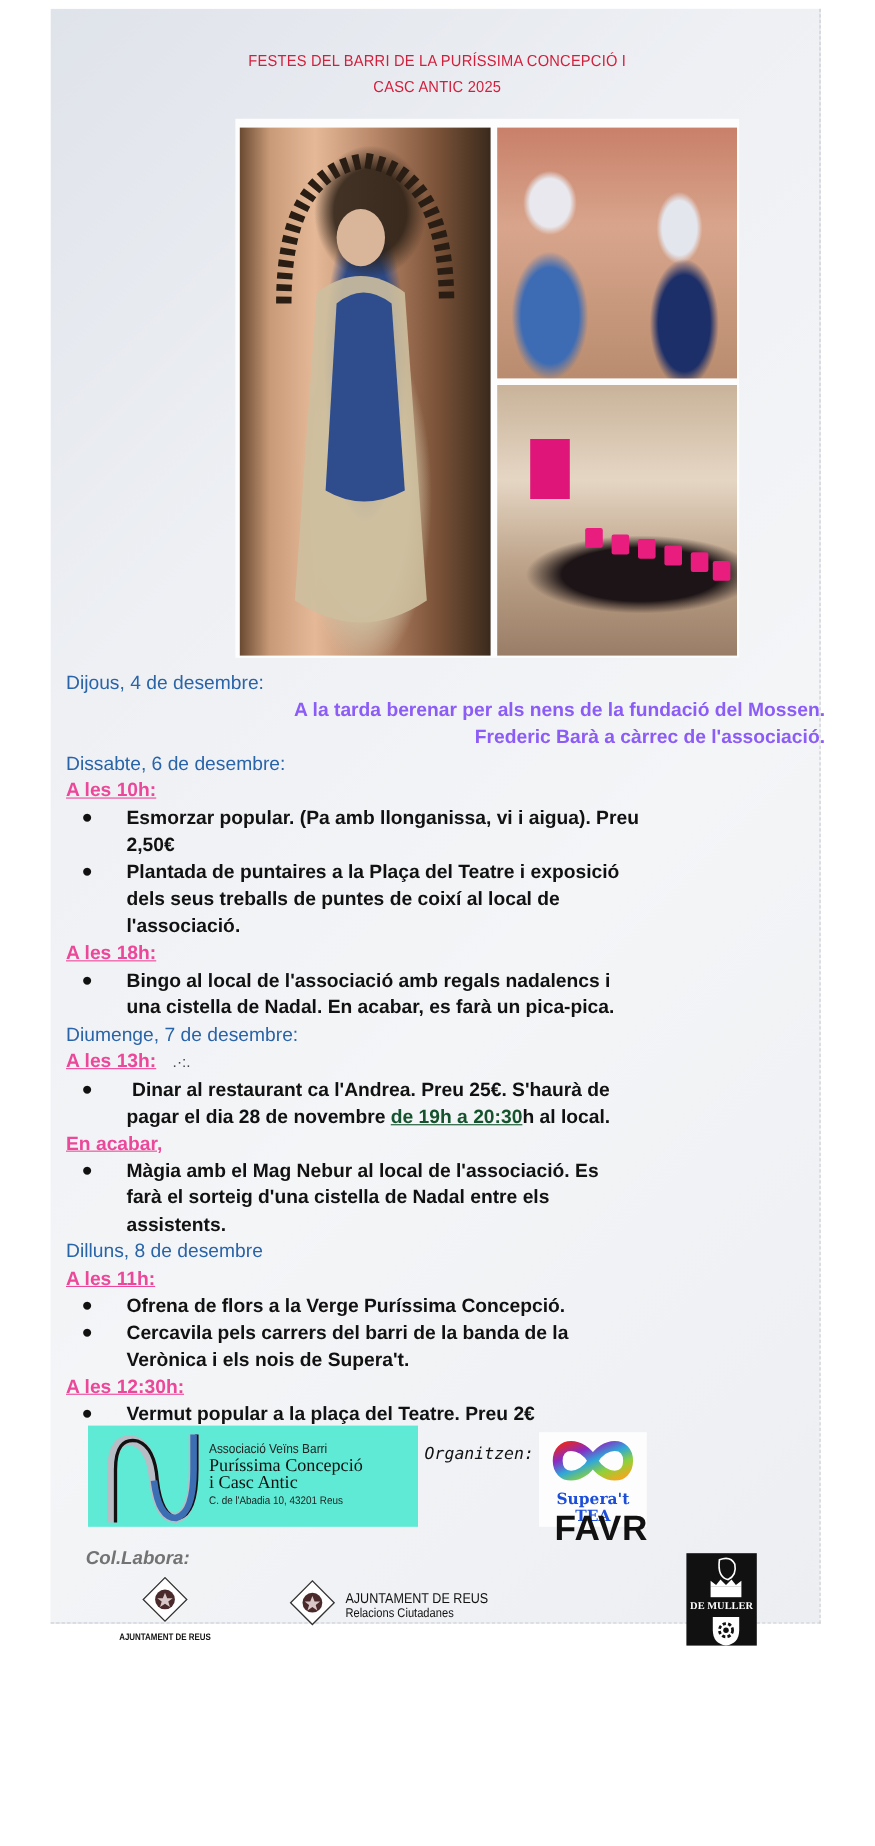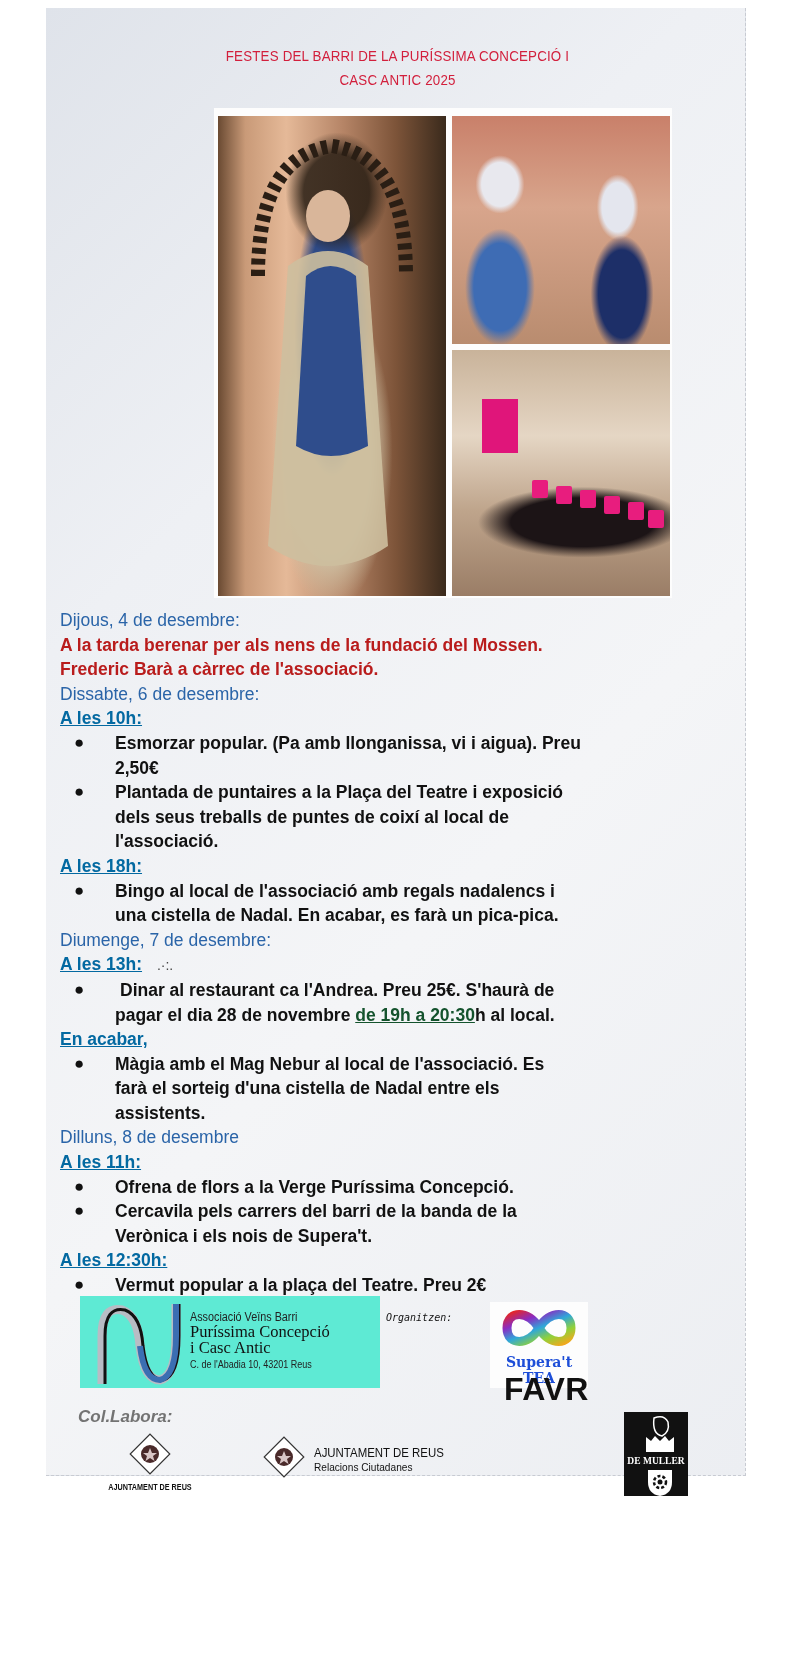--- a/index.html
+++ b/index.html
@@ -37,34 +37,34 @@
   .p-parade { left: 238px; top: 242px; width: 218px; height: 246px;
     background:
       linear-gradient(180deg, transparent 0 20%, #e0157a 20% 42%, transparent 42%) 30px 0/36px 100% no-repeat,
       radial-gradient(ellipse 60% 18% at 60% 70%, #1c1416 0 55%, transparent 80%),
       linear-gradient(180deg, #c9b39a 0%, #e5d6c4 35%, #bfa58c 65%, #9a7d66 100%);
   }
   .drum { position: absolute; width: 16px; height: 18px; background: #e81d7e; border-radius: 2px; }
 
   .schedule { position: absolute; left: 60px; top: 608px; width: 690px; font-size: 17.5px; line-height: 24.6px; }
   .day { color: #2a64a8; font-weight: normal; font-size: 17.5px; }
-  .intro { font-weight: bold; color: #b91c1c; }
-  .time { font-weight: bold; text-decoration: underline; color: #0369a1; text-align: center; }
+  .intro { font-weight: bold; color: #8b5cf6; text-align: right; }
+  .time { font-weight: bold; text-decoration: underline; color: #ec4899; text-align: center; }
   .item { position: relative; padding-left: 55px; font-weight: bold; color: #111; }
   .item .bullet { position: absolute; left: 14px; top: 0; font-size: 17px; }
   .link { text-decoration: underline; color: #14532d; }
   .dots { font-weight: normal; color: #444; margin-left: 10px; font-size: 14px; }
 
   .orgbar { position: absolute; left: 80px; top: 1296px; width: 660px; height: 100px; }
   .assoc { position: absolute; left: 0; top: 0; width: 300px; height: 92px; background: #5eead4; }
   .assoc-text { position: absolute; left: 110px; top: 14px; }
   .assoc-l1 { font-family: "Liberation Sans", sans-serif; font-size: 12px; color: #222; transform: scaleX(0.9); transform-origin: left; }
   .assoc-l2, .assoc-l3 { font-family: "Liberation Serif", serif; font-size: 16.5px; line-height: 16px; color: #111; }
   .assoc-l4 { font-family: "Liberation Sans", sans-serif; font-size: 10px; color: #222; margin-top: 3px; transform: scaleX(0.9); transform-origin: left; }
-  .organitzen { position: absolute; left: 306px; top: 16px; font-family: "DejaVu Sans Mono", monospace; font-style: italic; font-size: 10px; color: #111; }
+  .organitzen { position: absolute; left: 306px; top: 16px; font-family: "DejaVu Sans Mono", monospace; font-style: italic; font-size: 15px; color: #111; }
   .supera { position: absolute; left: 410px; top: 6px; width: 98px; height: 86px; background: #fdfdfd; text-align: center; }
   .supera-txt { font-family: "DejaVu Serif", serif; font-weight: bold; font-size: 14px; line-height: 16px; color: #1d4ed8; }
 
   .colabora { position: absolute; left: 78px; top: 1407px; font-weight: bold; font-style: italic; font-size: 17px; color: #737373; }
   .logo { position: absolute; }
   .ajunt1 { left: 100px; top: 1432px; width: 100px; text-align: center; }
   .ajunt1-label { font-size: 8.5px; font-weight: bold; color: #111; margin-top: 2px; transform: scaleX(0.85); }
   .ajunt2 { left: 262px; top: 1435px; width: 200px; }
   .ajunt2-l1 { position: absolute; left: 52px; top: 10px; font-size: 13px; color: #111; white-space: nowrap; transform: scaleX(0.88); transform-origin: left; }
   .ajunt2-l2 { position: absolute; left: 52px; top: 26px; font-size: 11.5px; color: #111; white-space: nowrap; transform: scaleX(0.88); transform-origin: left; }

